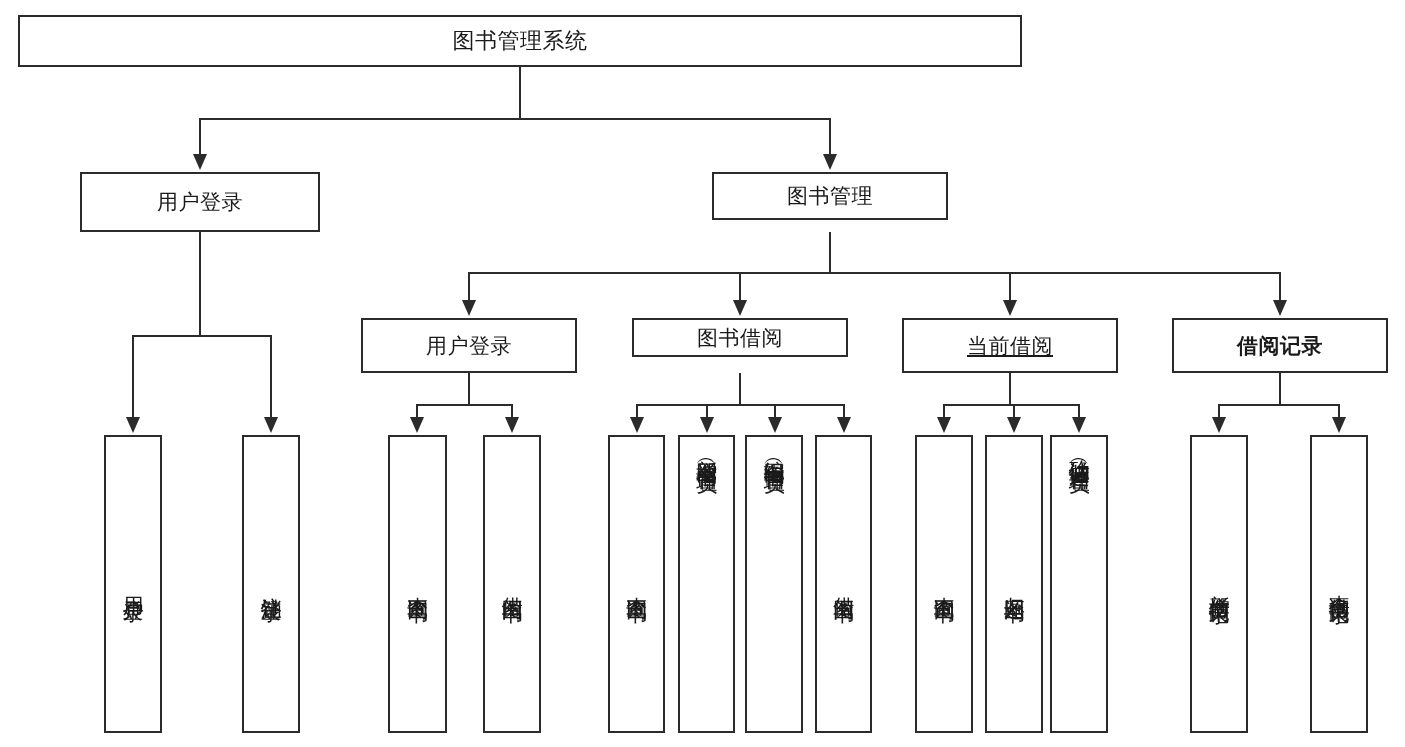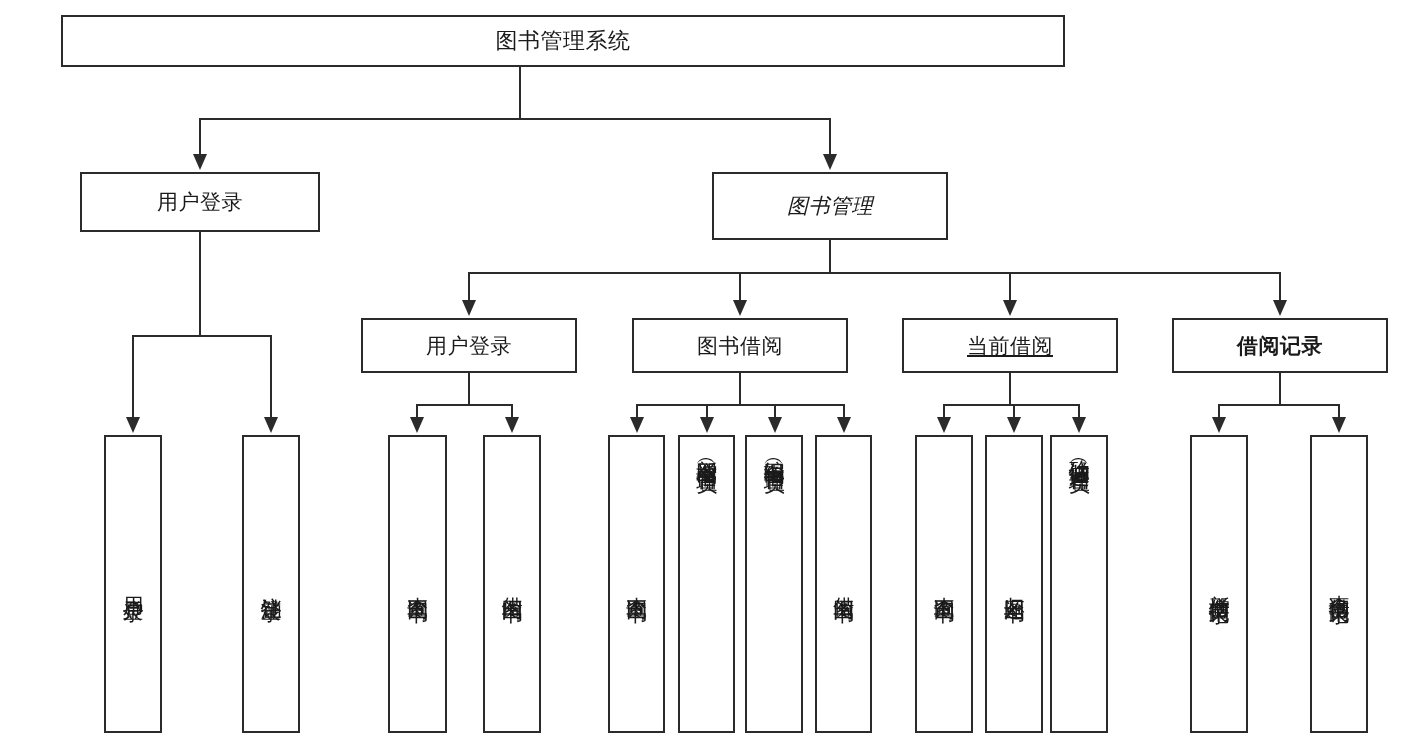--- a/index.html
+++ b/index.html
@@ -29,21 +29,20 @@
     color: #1a1a1a;
     z-index: 3;
   }
   .node.horizontal {
     font-size: 21px;
     line-height: 1.1;
     letter-spacing: 0.5px;
   }
   .node.root {
     font-size: 22px;
-    margin-left: 43px;
   }
   
   .node.vertical {
     align-items: flex-start;
     justify-content: center;
     padding-top: 6px;
   }
   .vlabel {
     writing-mode: vertical-rl;
     text-orientation: upright;
@@ -146,24 +145,24 @@
   <div class="edge v" style="left:1279px; top:373px; height:32px;"></div>
   <div class="edge h" style="left:1218px; top:404px; width:122px;"></div>
   <div class="edge v" style="left:1218px; top:404px; height:15px;"></div>
   <div class="arrow" style="left:1212px; top:417px;"></div>
   <div class="edge v" style="left:1338px; top:404px; height:15px;"></div>
   <div class="arrow" style="left:1332px; top:417px;"></div>
 
   <div class="node horizontal root" style="left:18px; top:15px; width:1004px; height:52px;">图书管理系统</div>
 
   <div class="node horizontal" style="left:80px; top:172px; width:240px; height:60px;">用户登录</div>
-  <div class="node horizontal" style="left:712px; top:172px; width:236px; height:68px;font-style:italic;">图书管理</div>
+  <div class="node horizontal" style="left:712px; top:172px; width:236px; height:48px;">图书管理</div>
 
   <div class="node horizontal" style="left:361px; top:318px; width:216px; height:55px;">用户登录</div>
-  <div class="node horizontal" style="left:632px; top:318px; width:216px; height:55px;">图书借阅</div>
+  <div class="node horizontal" style="left:632px; top:318px; width:216px; height:39px;">图书借阅</div>
   <div class="node horizontal" style="left:902px; top:318px; width:216px; height:55px;text-decoration:underline;">当前借阅</div>
   <div class="node horizontal" style="left:1172px; top:318px; width:216px; height:55px;font-weight:bold;">借阅记录</div>
 
   <div class="node vertical centered" style="left:104px; top:435px; width:58px; height:298px;">
     <span class="vlabel">用户登录</span>
   </div>
   <div class="node vertical centered" style="left:242px; top:435px; width:58px; height:298px;">
     <span class="vlabel">注销登录</span>
   </div>
   <div class="node vertical centered" style="left:388px; top:435px; width:59px; height:298px;">

